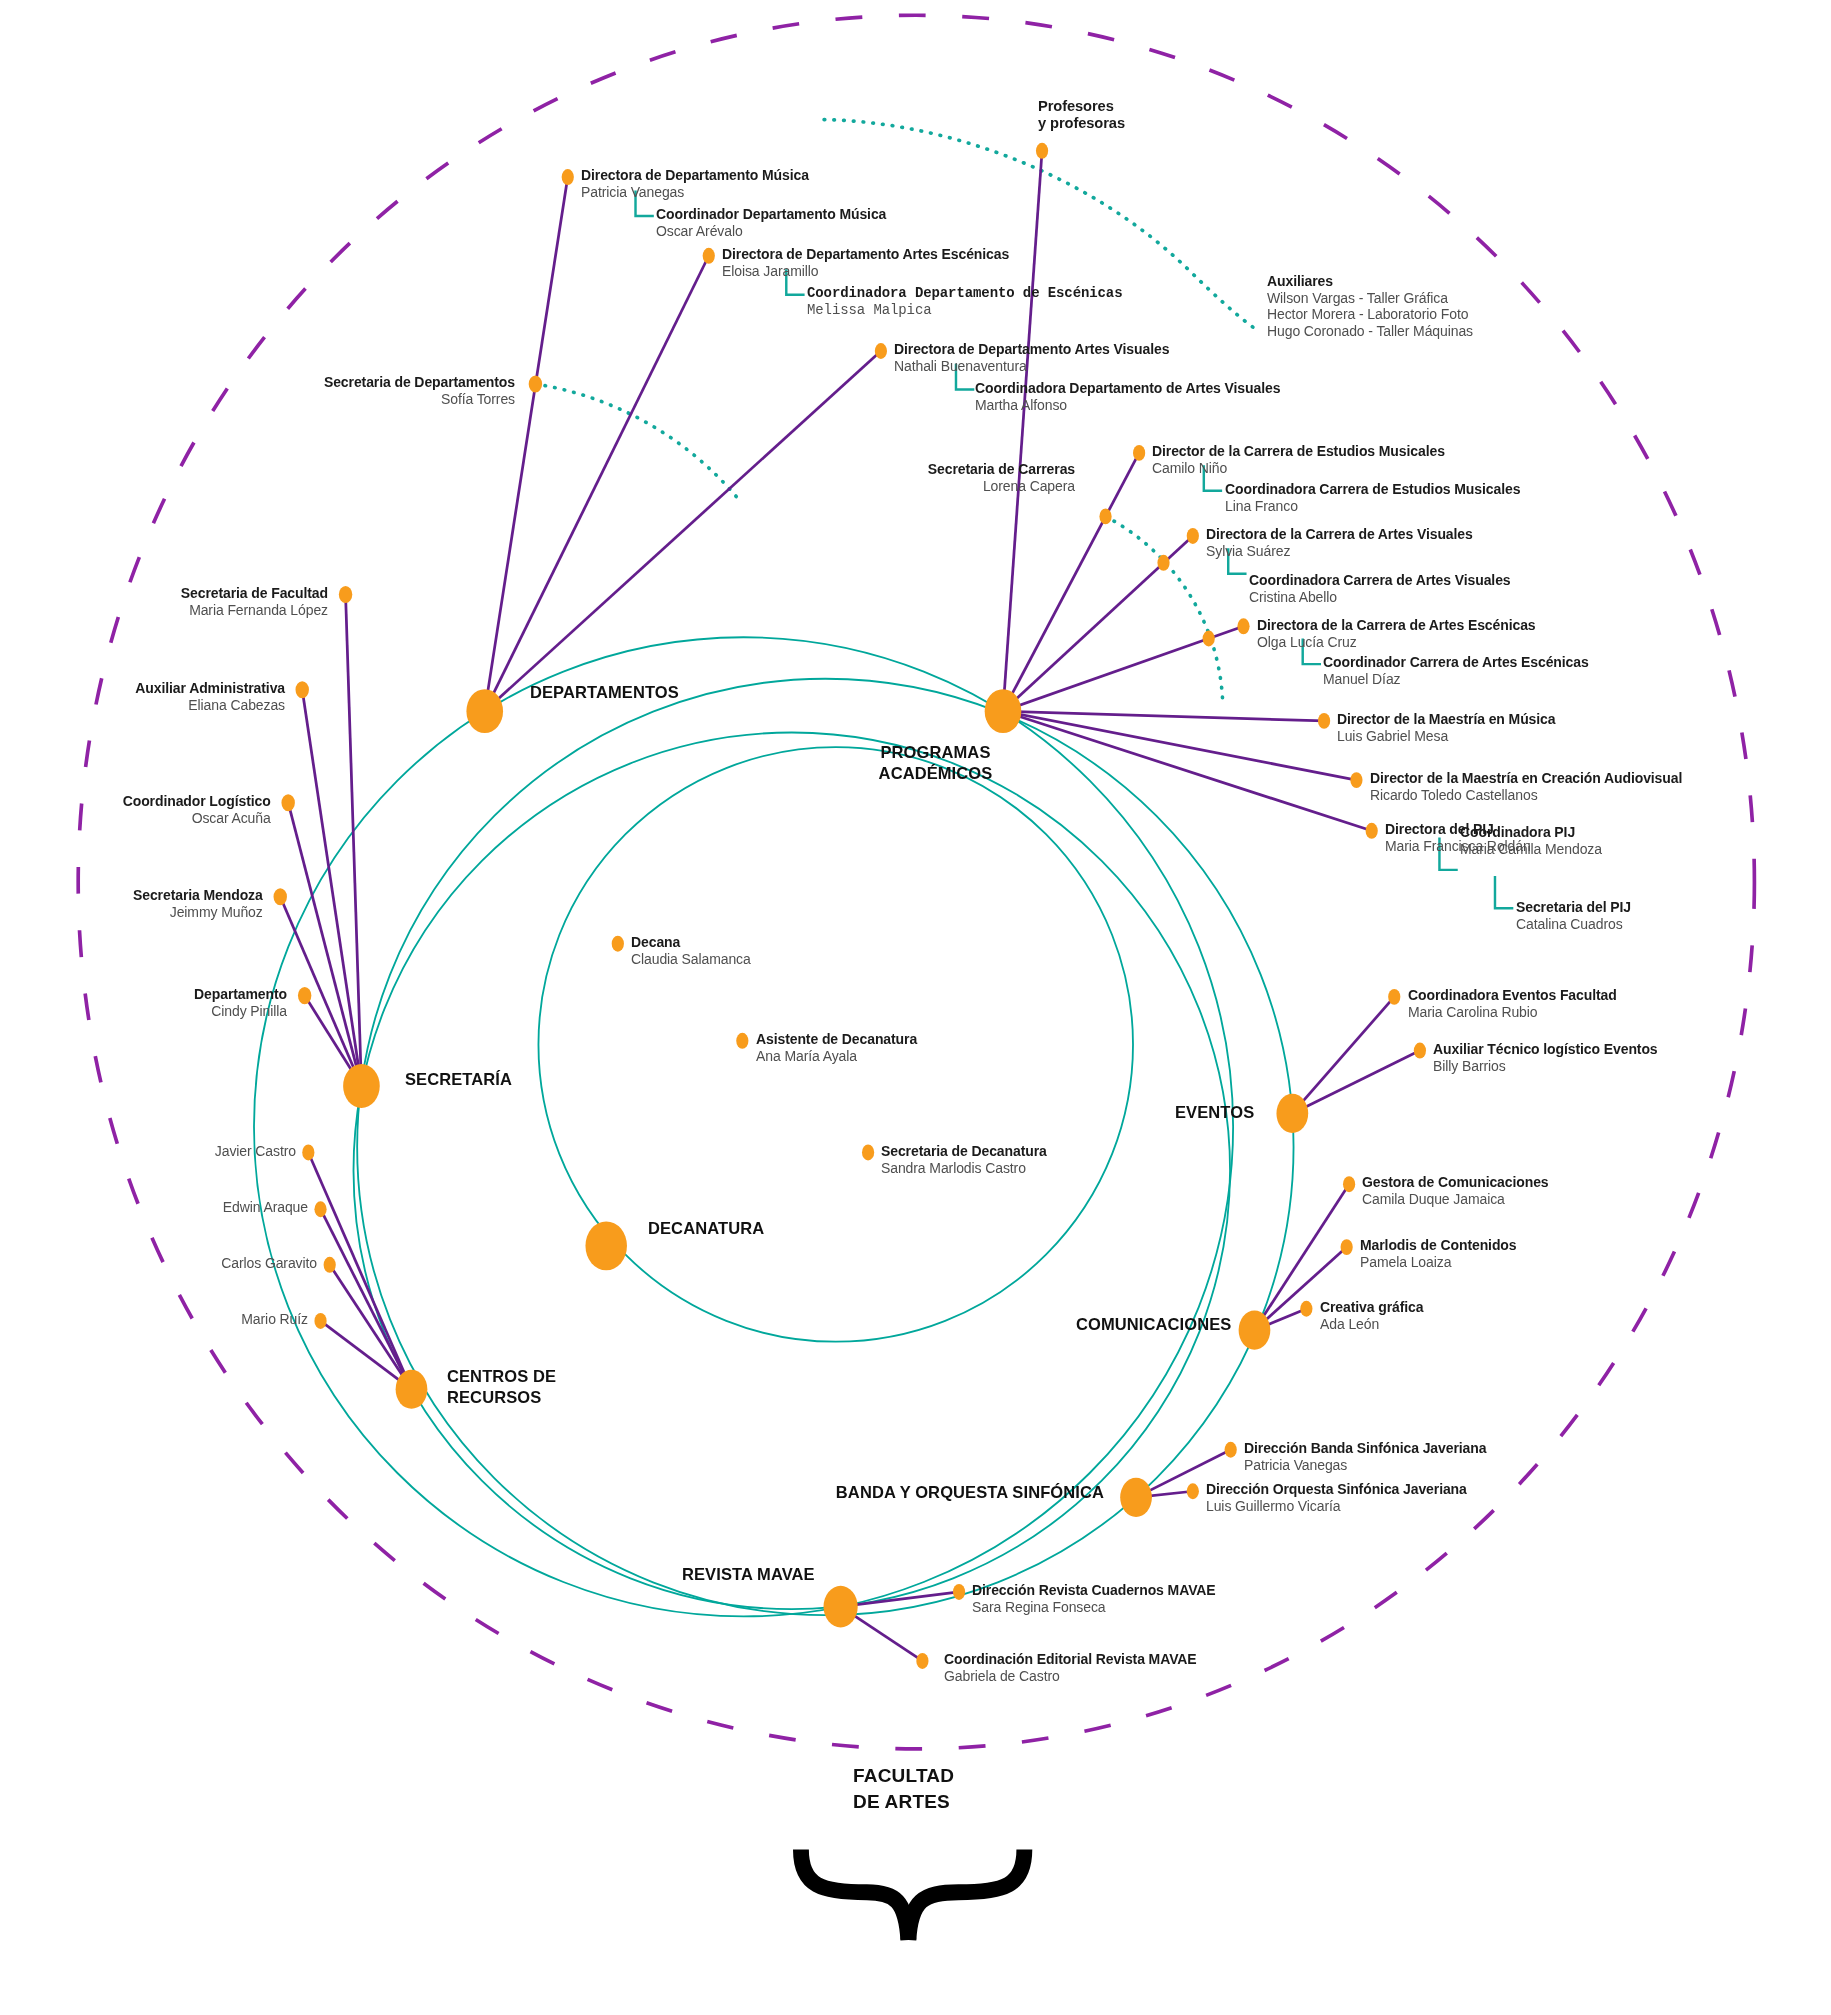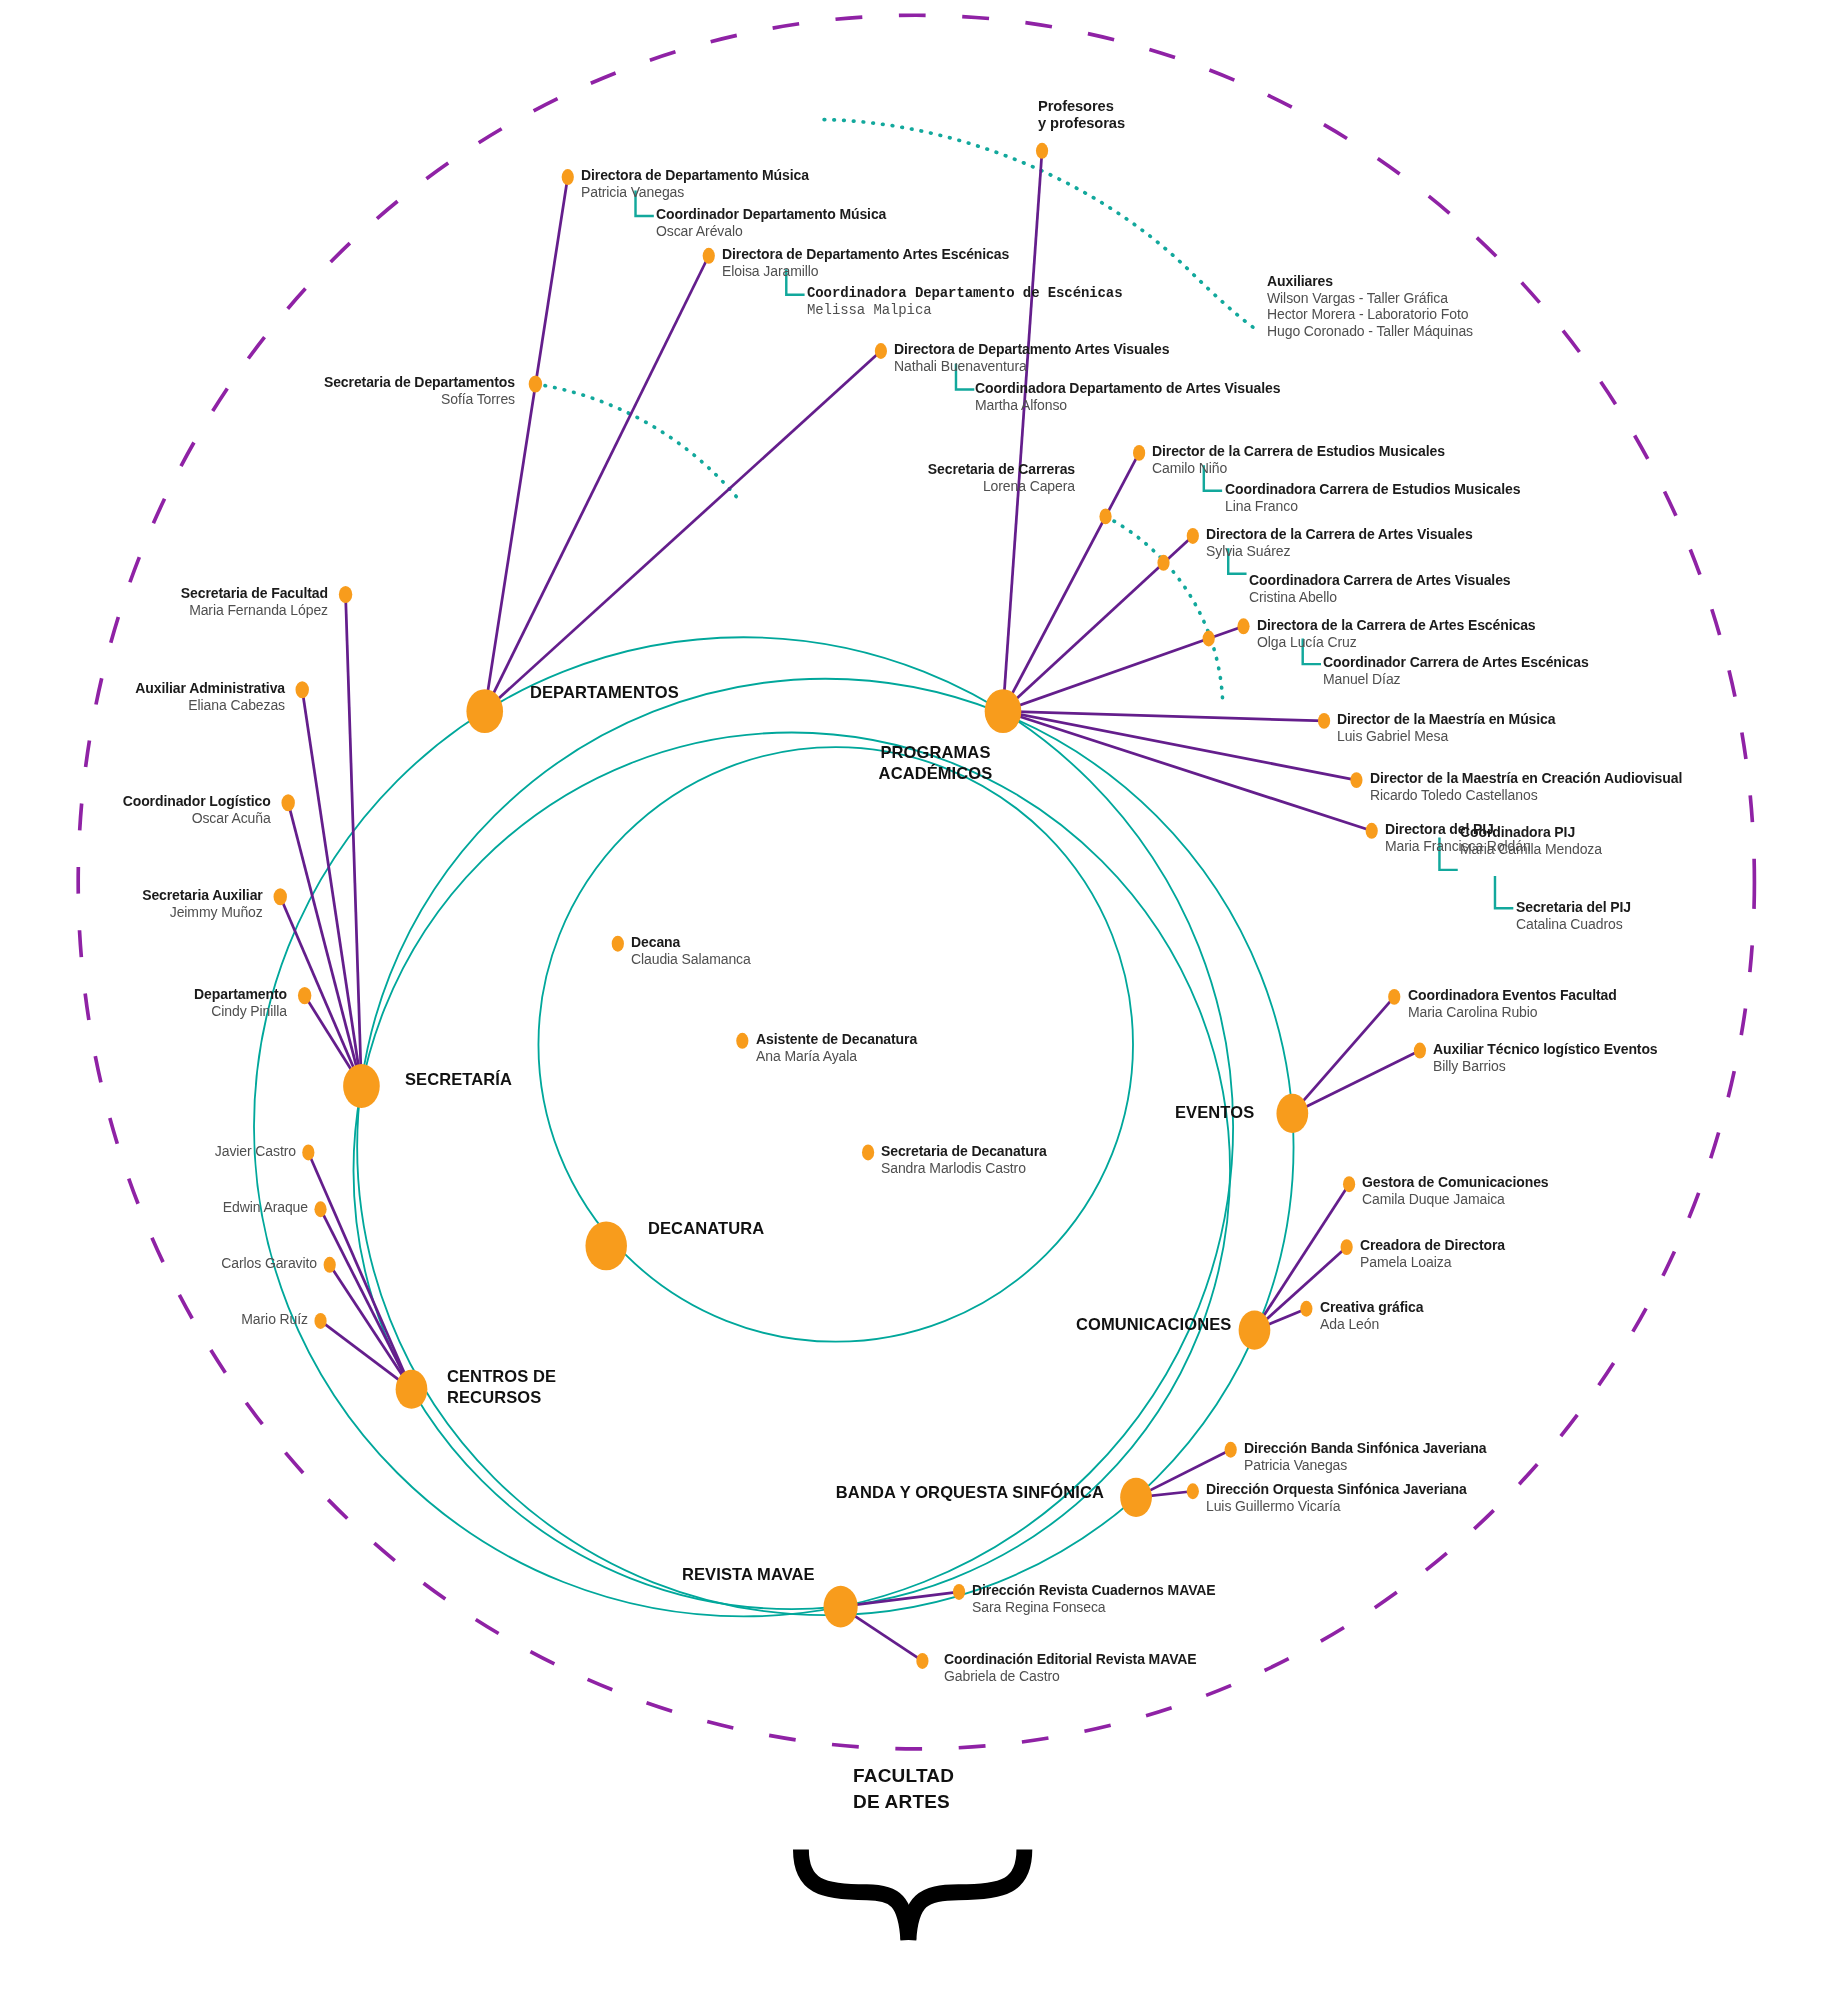--- a/index.html
+++ b/index.html
@@ -245,21 +245,21 @@
   </div>
   <div class="lbl ra" style="left:29px;top:680px;width:256px;">
     <span class="t">Auxiliar Administrativa</span>
     <span class="n">Eliana Cabezas</span>
   </div>
   <div class="lbl ra" style="left:14.7px;top:793px;width:256px;">
     <span class="t">Coordinador Logístico</span>
     <span class="n">Oscar Acuña</span>
   </div>
   <div class="lbl ra" style="left:6.7px;top:887px;width:256px;">
-    <span class="t">Secretaria Auxiliar</span>
+    <span class="t">Secretaria Mendoza</span>
     <span class="n">Jeimmy Muñoz</span>
   </div>
   <div class="lbl ra" style="left:31px;top:986px;width:256px;">
     <span class="t">Departamento</span>
     <span class="n">Cindy Pinilla</span>
   </div>
 
   <div class="lbl ra" style="left:52px;top:1143px;width:244px;">
     <span class="n">Javier Castro</span>
   </div>
@@ -293,21 +293,21 @@
   <div class="lbl" style="left:1433px;top:1041px;">
     <span class="t">Auxiliar Técnico logístico Eventos</span>
     <span class="n">Billy Barrios</span>
   </div>
 
   <div class="lbl" style="left:1362px;top:1174px;">
     <span class="t">Gestora de Comunicaciones</span>
     <span class="n">Camila Duque Jamaica</span>
   </div>
   <div class="lbl" style="left:1360px;top:1237px;">
-    <span class="t">Creadora de Directora</span>
+    <span class="t">Marlodis de Contenidos</span>
     <span class="n">Pamela Loaiza</span>
   </div>
   <div class="lbl" style="left:1320px;top:1299px;">
     <span class="t">Creativa gráfica</span>
     <span class="n">Ada León</span>
   </div>
 
   <div class="lbl" style="left:1244px;top:1440px;">
     <span class="t">Dirección Banda Sinfónica Javeriana</span>
     <span class="n">Patricia Vanegas</span>

